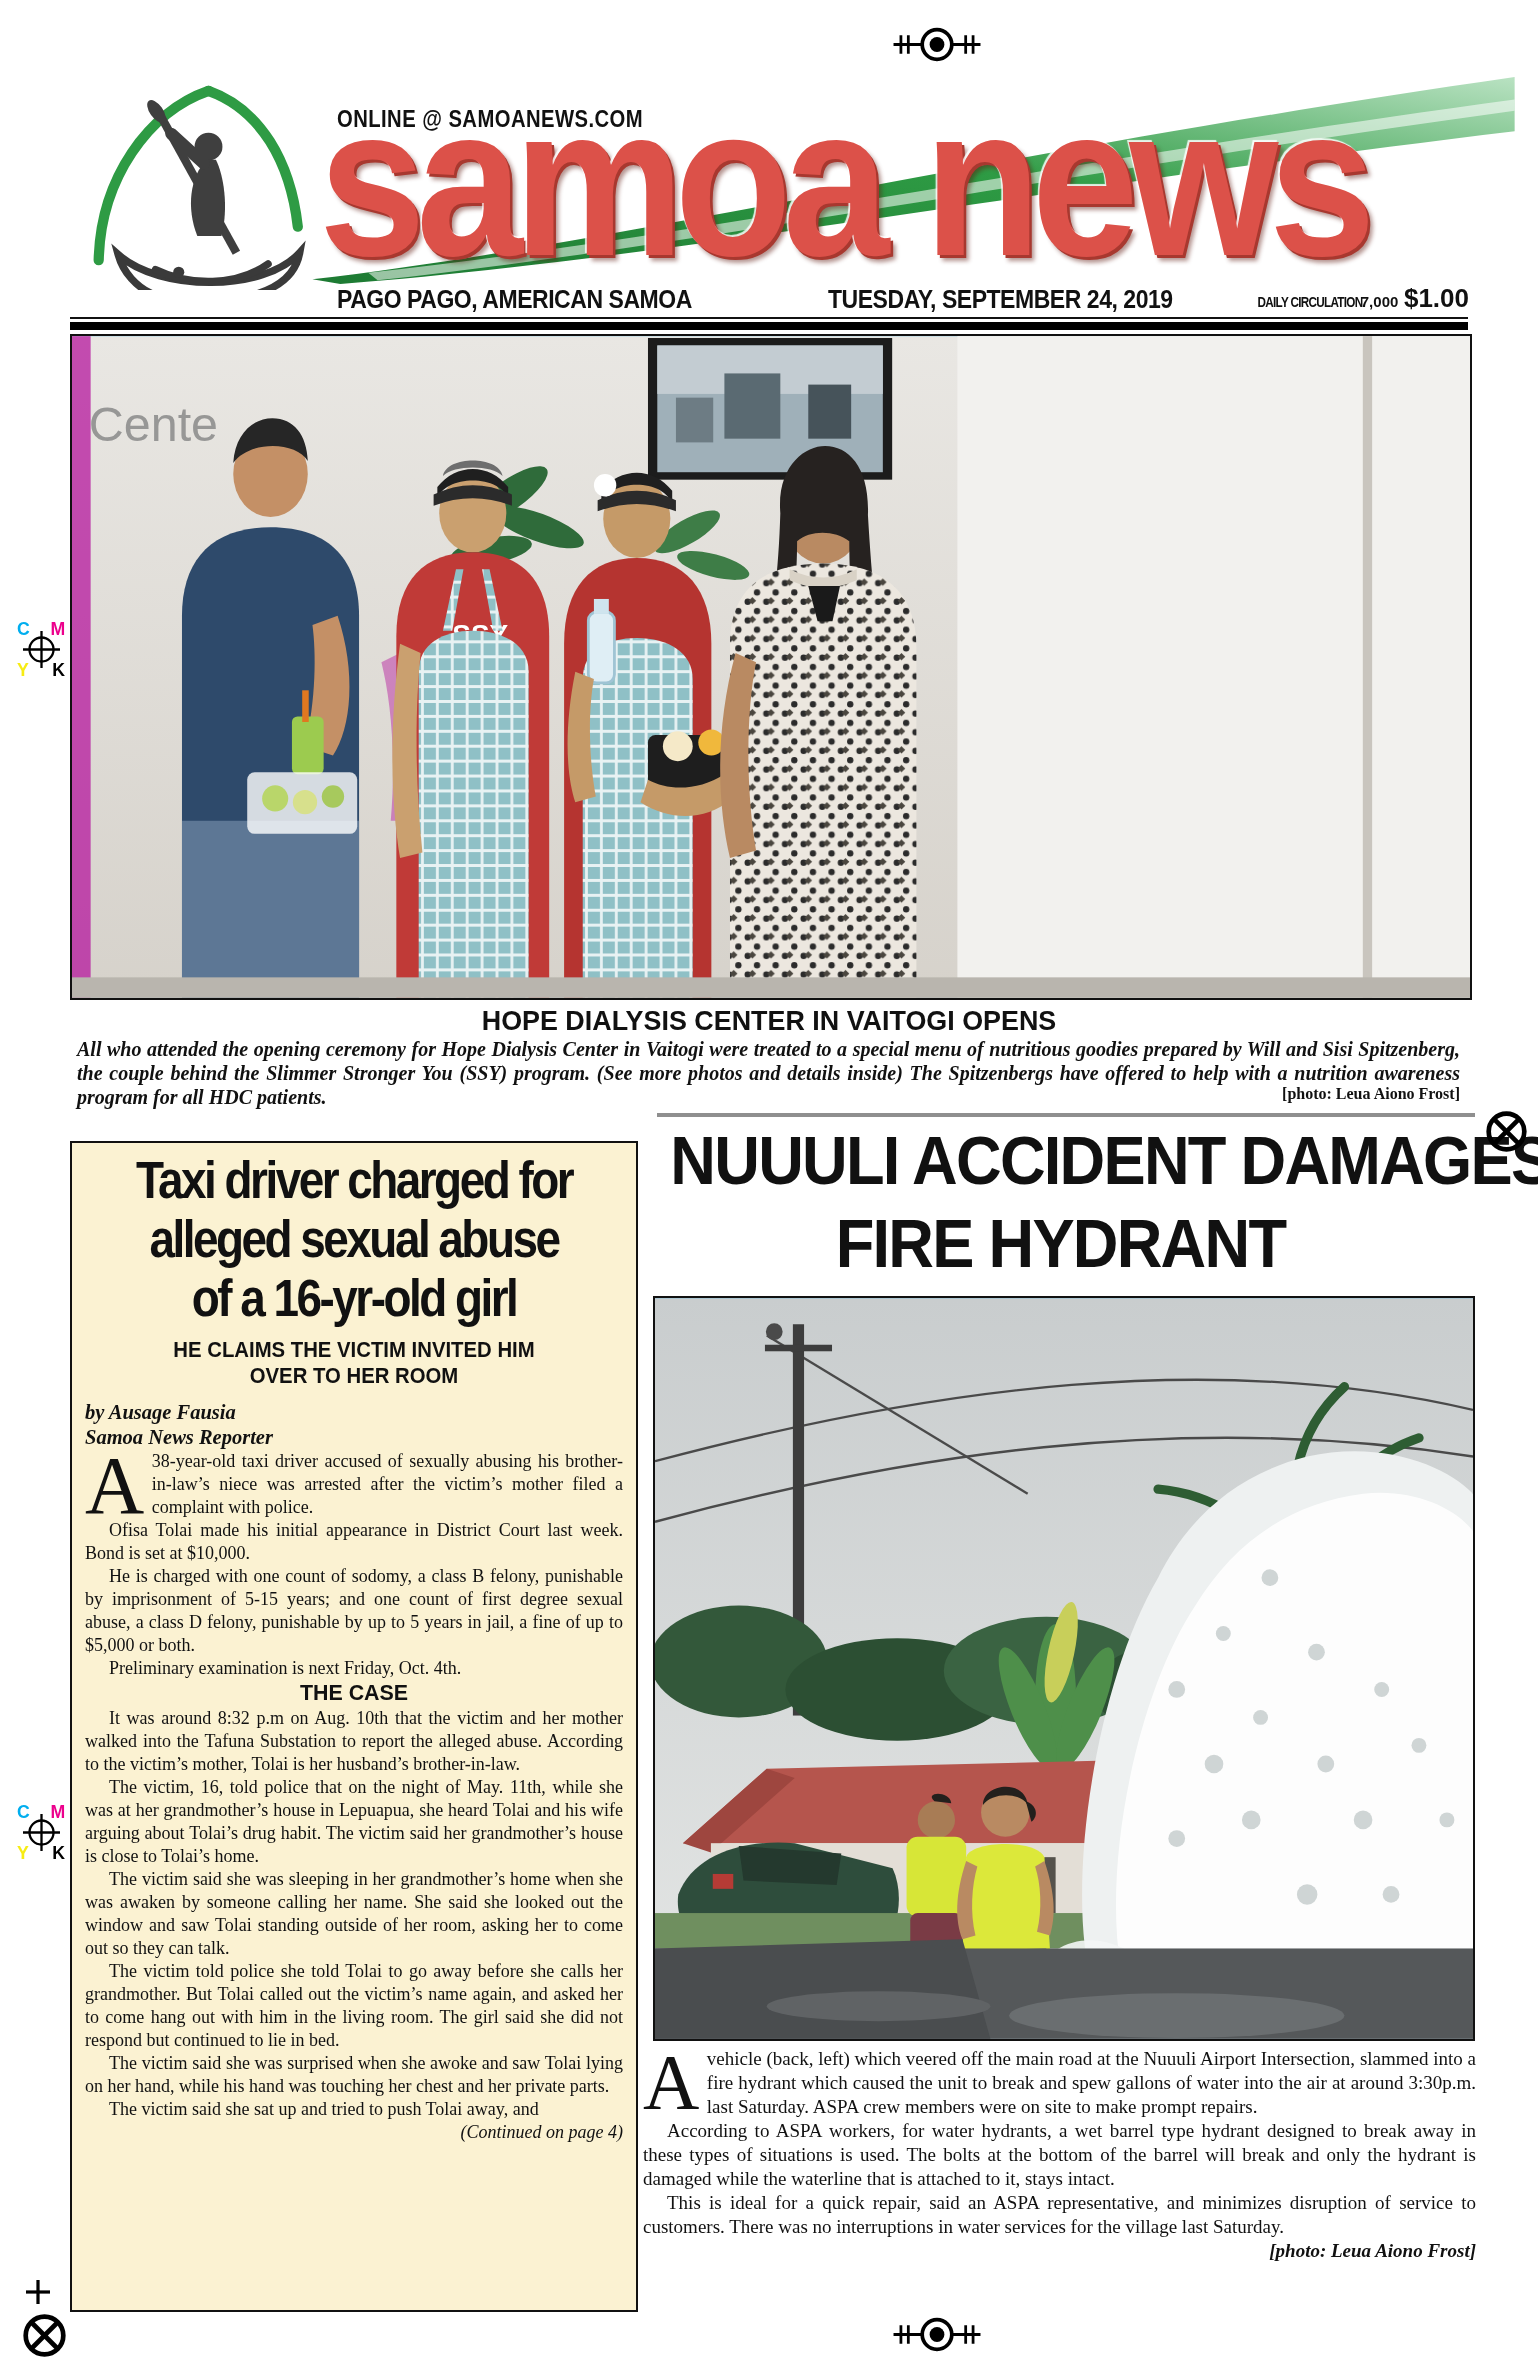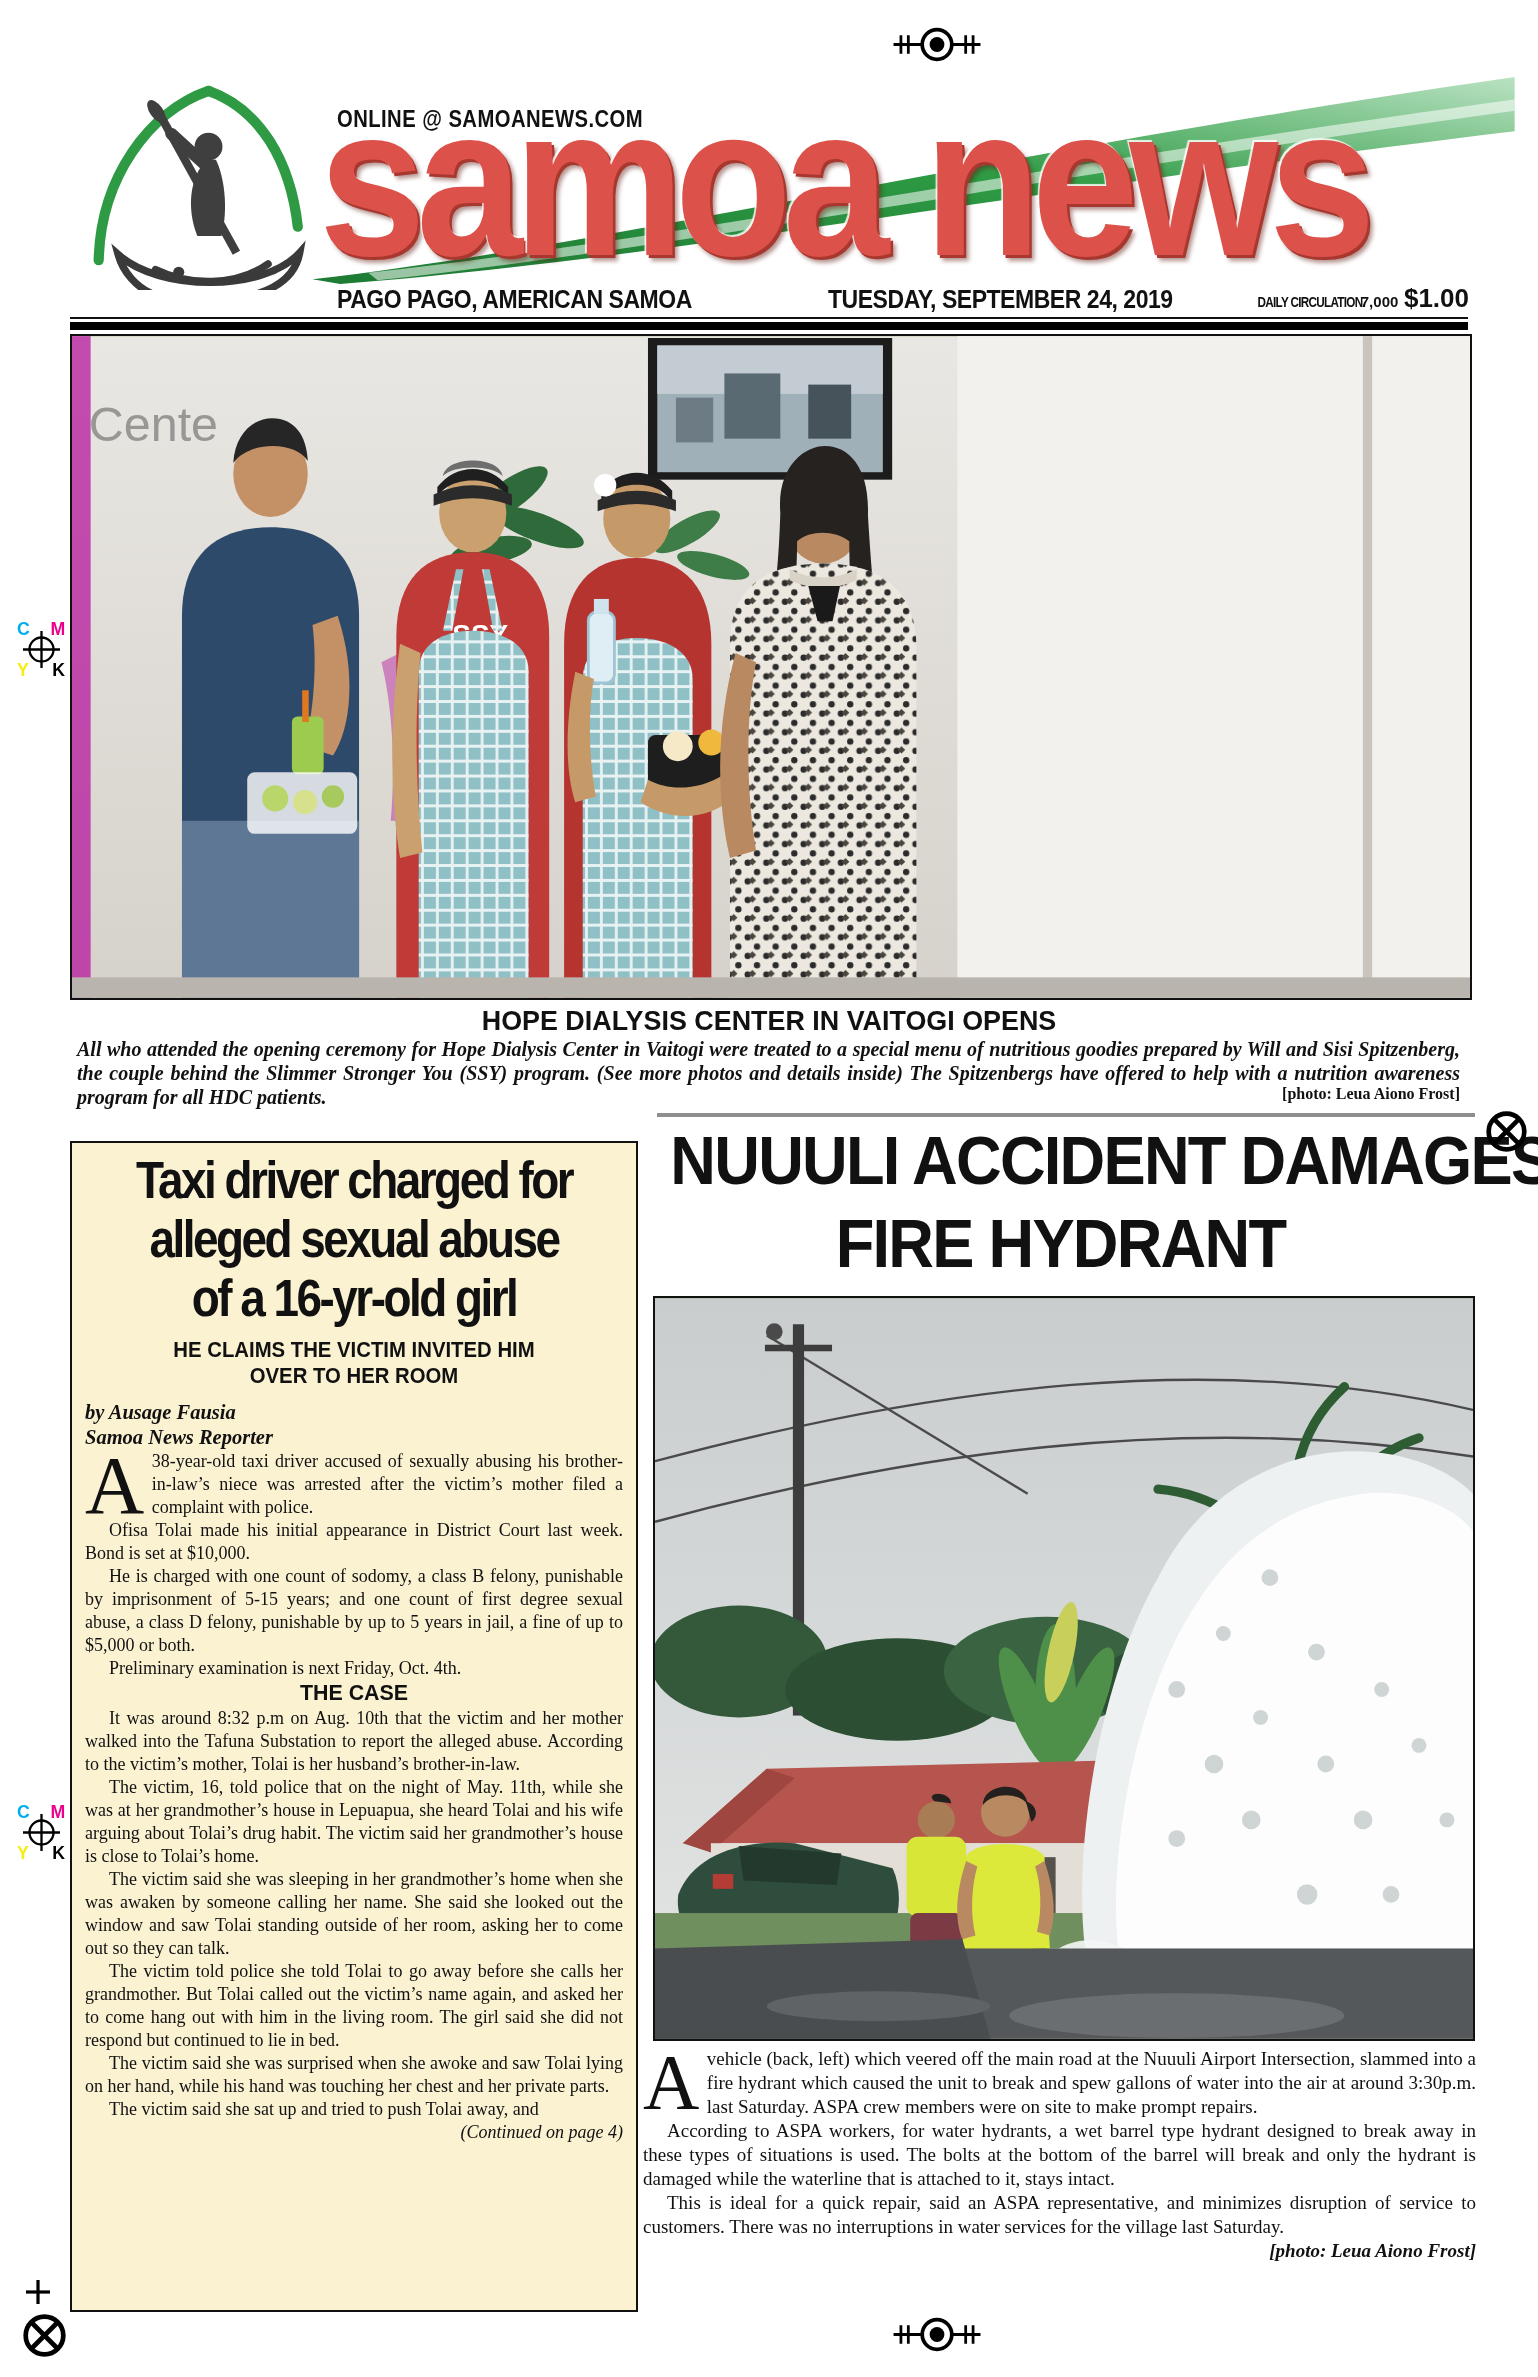--- a/index.html
+++ b/index.html
@@ -14,21 +14,21 @@
             text-shadow:-1.9px -1.9px 0.9px rgba(255,255,255,.85), 2.8px 2.8px 0 #a8382f, 5.6px 5.6px 4.7px rgba(90,20,12,.45);}
   .dateline{font-weight:bold;font-size:25px;letter-spacing:-0.5px;transform:scaleX(.92);transform-origin:left;white-space:nowrap;}
   .circ{display:flex;align-items:baseline;gap:5.6px;font-weight:bold;white-space:nowrap;}
   .circ .lbl{font-size:15px;letter-spacing:-0.9px;transform:scaleX(.78);transform-origin:right;}
   .circ .val{font-size:15px;margin-left:-7.5px;}
   .circ .price{font-size:26px;}
   .rule-thin{background:#111;}
   .rule-thick{background:#000;}
 
   
-  .photoframe{border:2.8px solid #111;background:#4d7c0f;overflow:hidden;}
+  .photoframe{border:2.8px solid #111;background:#0ea5e9;overflow:hidden;}
 
   
   .cap-head{font-weight:bold;font-size:28px;text-align:center;letter-spacing:0;transform:scaleX(.96);}
   .cap-body{font-family:Liberation Serif, serif;font-style:italic;font-weight:600;font-size:20px;
             line-height:24px;text-align:justify;}
   .cap-credit{font-family:"Liberation Serif",serif;font-weight:bold;font-size:16px;font-style:normal;}
 
   
   .taxibox{background:#fbf2d2;border:2.8px solid #111;padding:7.5px 13px 9.3px 13px;overflow:hidden;}
   .taxi-head{font-weight:bold;font-size:51px;line-height:59px;letter-spacing:-2.8px;text-align:center;

